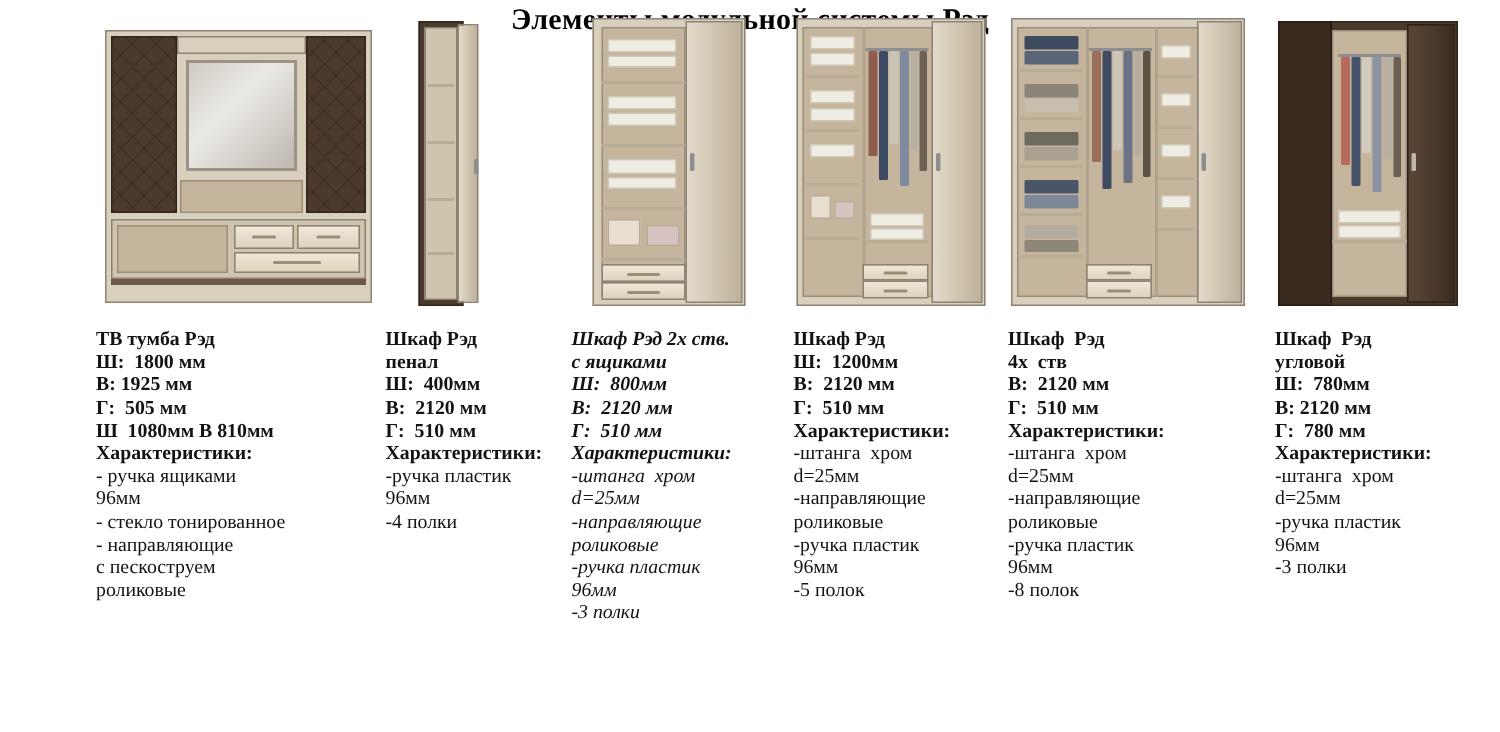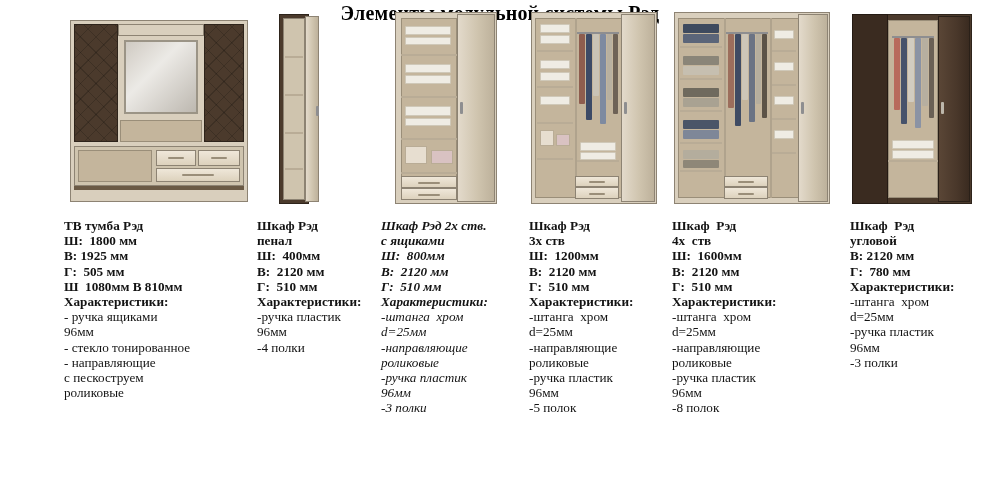--- a/index.html
+++ b/index.html
@@ -328,21 +328,20 @@
 
         <div class="door" style="left:92px;top:4px;width:34px;height:188px;"></div>
         <div class="cl" style="left:95px;top:92px;width:3px;height:12px;background:#8e8e90;"></div>
 
         <div class="drawer" style="left:46px;top:166px;width:44px;height:11px;"></div>
         <div class="drawer" style="left:46px;top:177px;width:44px;height:12px;"></div>
       </div>
 
       <div class="txt caption">
         <div class="line"><b>Шкаф Рэд</b></div>
-        <div class="line"><b>3х ств</b></div>
         <div class="line"><b>Ш:  1200мм</b></div>
         <div class="line"><b>В:  2120 мм</b></div>
         <div class="line"><b>Г:  510 мм</b></div>
         <div class="line"><b>Характеристики:</b></div>
         <div class="line">-штанга  хром</div>
         <div class="line">d=25мм</div>
         <div class="line">-направляющие</div>
         <div class="line">роликовые</div>
         <div class="line">-ручка пластик</div>
         <div class="line">96мм</div>
@@ -393,21 +392,20 @@
         <div class="lin" style="left:102px;top:86px;width:20px;height:9px;"></div>
         <div class="lin" style="left:102px;top:120px;width:20px;height:9px;"></div>
 
         <div class="door" style="left:126px;top:4px;width:30px;height:188px;"></div>
         <div class="cl" style="left:129px;top:92px;width:3px;height:12px;background:#8e8e90;"></div>
       </div>
 
       <div class="txt caption">
         <div class="line"><b>Шкаф  Рэд</b></div>
         <div class="line"><b>4х  ств</b></div>
-        <div class="line"><b>Ш:  1600мм</b></div>
         <div class="line"><b>В:  2120 мм</b></div>
         <div class="line"><b>Г:  510 мм</b></div>
         <div class="line"><b>Характеристики:</b></div>
         <div class="line">-штанга  хром</div>
         <div class="line">d=25мм</div>
         <div class="line">-направляющие</div>
         <div class="line">роликовые</div>
         <div class="line">-ручка пластик</div>
         <div class="line">96мм</div>
         <div class="line">-8 полок</div>
@@ -432,20 +430,21 @@
         <div class="lin" style="left:42px;top:130px;width:42px;height:9px;"></div>
         <div class="lin" style="left:42px;top:140px;width:42px;height:9px;"></div>
 
         <div class="door dk" style="left:88px;top:6px;width:32px;height:186px;"></div>
         <div class="cl" style="left:91px;top:92px;width:3px;height:12px;background:#bdb7ab;"></div>
       </div>
 
       <div class="txt caption">
         <div class="line"><b>Шкаф  Рэд</b></div>
         <div class="line"><b>угловой</b></div>
+        <div class="line"><b>Ш:  780мм</b></div>
         <div class="line"><b>В: 2120 мм</b></div>
         <div class="line"><b>Г:  780 мм</b></div>
         <div class="line"><b>Характеристики:</b></div>
         <div class="line">-штанга  хром</div>
         <div class="line">d=25мм</div>
         <div class="line">-ручка пластик</div>
         <div class="line">96мм</div>
         <div class="line">-3 полки</div>
       </div>
     </div>

